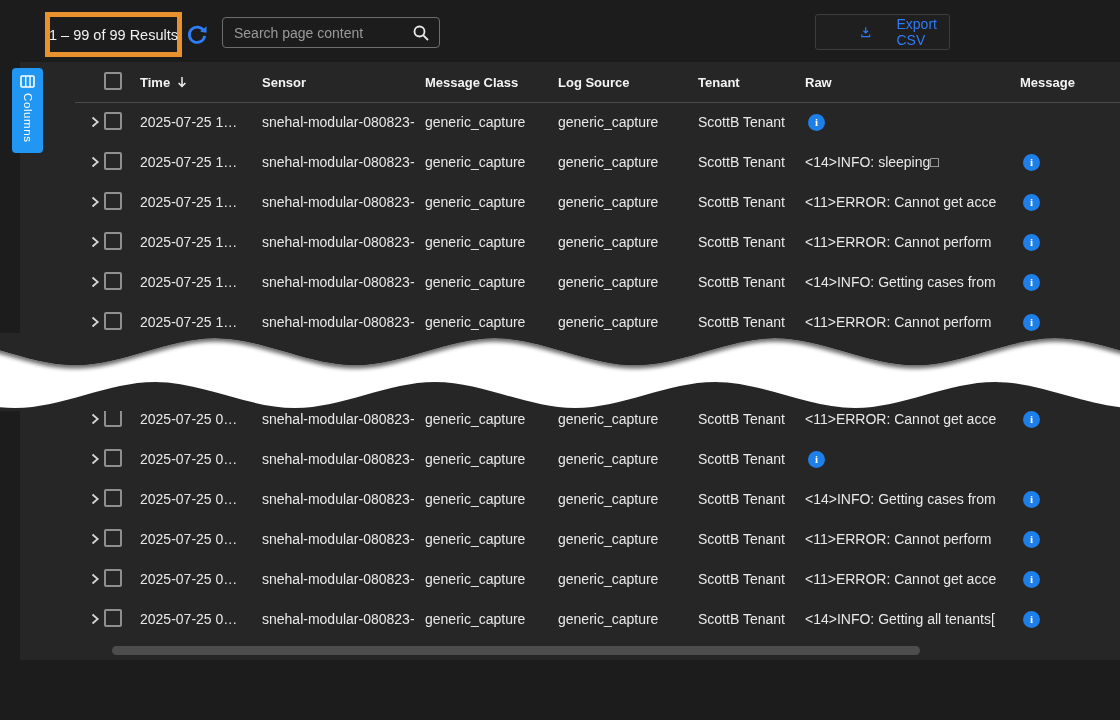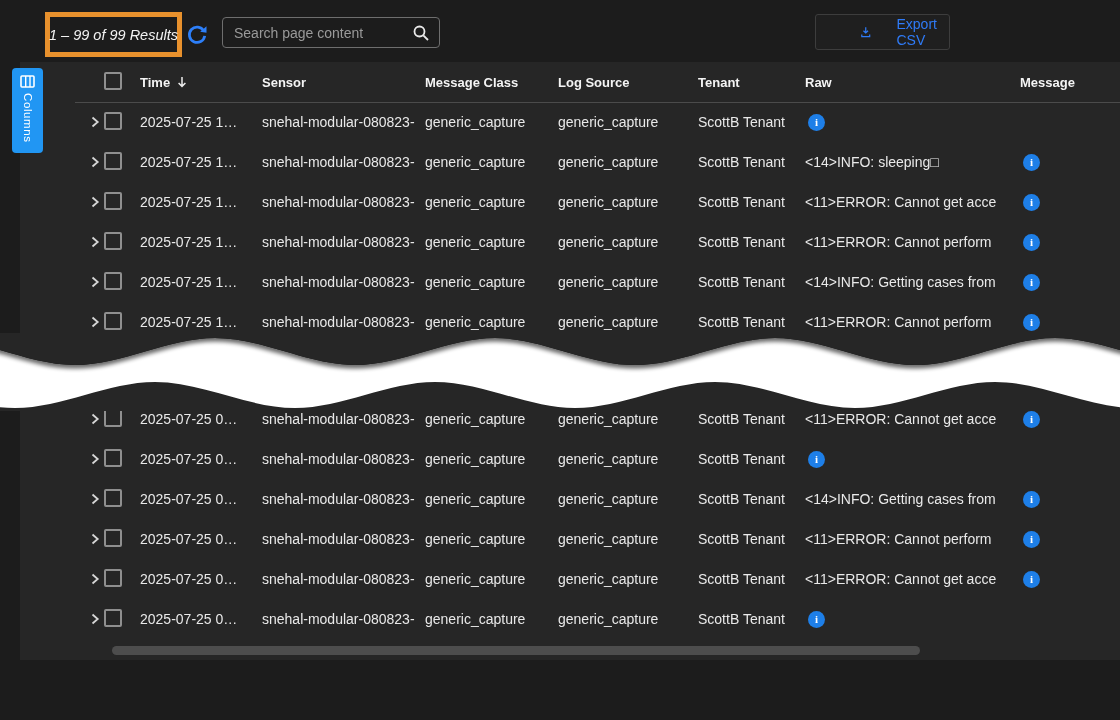--- a/index.html
+++ b/index.html
@@ -7,21 +7,21 @@
   body { font-family:"Liberation Sans","DejaVu Sans",sans-serif; }
   #page {
     position:relative; width:1120px; height:720px; overflow:hidden;
     background:#1c1c1c; color:#ececec;
   }
   
   .results-annotation {
     position:absolute; left:45px; top:12px; width:137px; height:45px;
     border:5px solid #E8912D; display:flex; align-items:center; justify-content:center;
   }
-  .results-text { font-size:14.5px; color:#f2f2f2; white-space:nowrap;font-style:italic; }
+  .results-text { font-size:14.5px; color:#f2f2f2; white-space:nowrap; }
   .refresh-btn { position:absolute; left:186px; top:24px; width:22px; height:22px; cursor:pointer; }
   .search-wrap {
     position:absolute; left:222px; top:17px; width:218px; height:31px;
     border:1px solid #6e6e6e; border-radius:4px; background:#1c1c1c;
   }
   .search-input {
     width:100%; height:100%; background:transparent; border:none; outline:none;
     color:#cfcfcf; font-size:14px; padding:0 34px 0 11px; font-family:inherit;
   }
   .search-input::placeholder { color:#9a9a9a; }
@@ -339,20 +339,21 @@
       <svg class="chev" viewBox="0 0 14 14">
         <polyline points="4.5,2.5 9.7,7 4.5,11.5" fill="none" stroke="#d6d6d6" stroke-width="1.8"></polyline>
       </svg>
     </div>
     <div class="cell"><span class="checkbox"></span></div>
     <div class="cell">2025-07-25 0…</div>
     <div class="cell">snehal-modular-080823-</div>
     <div class="cell">generic_capture</div>
     <div class="cell">generic_capture</div>
     <div class="cell">ScottB Tenant</div>
+    <div class="cell">&lt;14&gt;INFO: Getting all tenants[</div>
     <div class="cell">
             <span class="info-icon">i</span>
           </div>
   </div>
 </div>
   </div>
 
   <svg class="wave" width="1120" height="78" viewBox="0 0 1120 78">
     <defs>
         <filter id="wave-blur" x="-20%" y="-100%" width="140%" height="300%">

